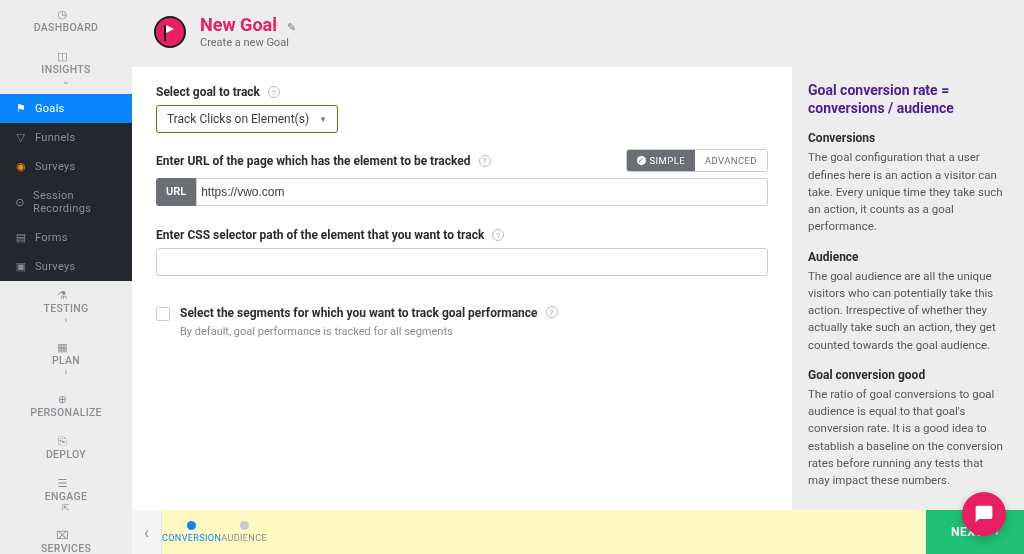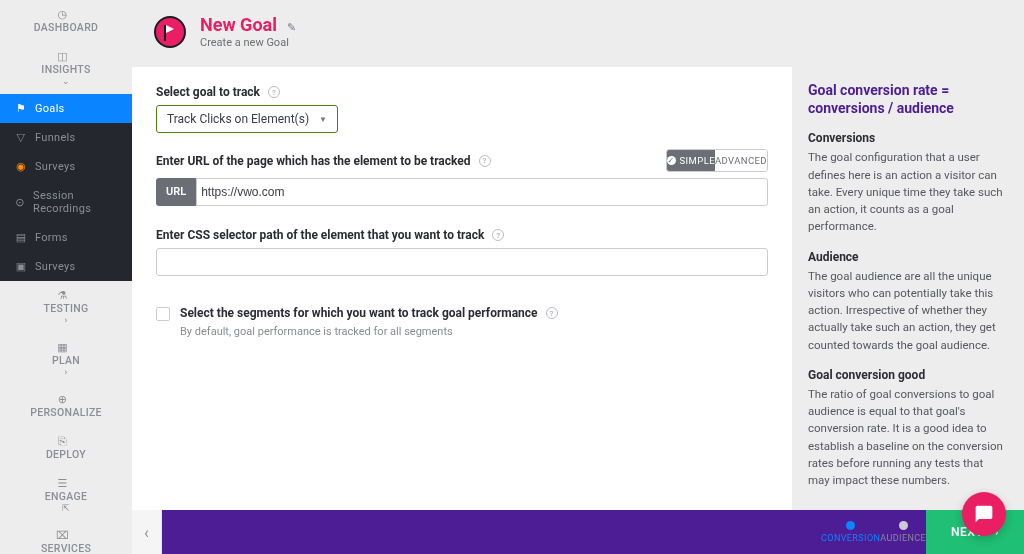--- a/index.html
+++ b/index.html
@@ -28,37 +28,37 @@
 
 .body-row { display: flex; flex: 1; min-height: 0; }
 .form-panel { flex: 1; background: #fff; margin: 0 0 0 0; padding: 18px 24px; position: relative; }
 .form-label { font-size: 12px; font-weight: 700; color: #2b2d33; margin-bottom: 6px; display: flex; align-items: center; }
 .help-icon { display: inline-flex; width: 12px; height: 12px; border: 1px solid #b8bcc3; color: #b8bcc3; border-radius: 50%; font-size: 8px; align-items: center; justify-content: center; margin-left: 8px; }
 .select-goal { border: 1px solid #4d7c0f; border-radius: 3px; padding: 6px 10px; font-size: 12px; color: #3a3d44; display: inline-flex; align-items: center; cursor: pointer; background: #fff; margin-bottom: 16px; }
 .select-goal .caret { margin-left: 10px; font-size: 8px; color: #777; }
 
 .url-row { display: flex; align-items: center; margin-bottom: 6px; }
 .url-row .toggle-group { margin-left: auto; display: flex; border: 1px solid #c9cdd3; border-radius: 3px; overflow: hidden; }
-.toggle-btn { font-size: 9.5px; padding: 5px 0; letter-spacing: 0.4px; color: #6b6e75; background: #fff; cursor: pointer; display:flex; align-items:center; }
+.toggle-btn { font-size: 9.5px; padding: 5px 10px; letter-spacing: 0.4px; color: #6b6e75; background: #fff; cursor: pointer; display:flex; align-items:center; }
 .toggle-btn.active { background: #6b6e75; color: #fff; }
 .toggle-btn.active::before { content:"✓"; font-size:8px; margin-right:4px; background:#fff; color:#6b6e75; border-radius:50%; width:9px; height:9px; display:inline-flex; align-items:center; justify-content:center; }
 
 .input-group { display: flex; margin-bottom: 22px; }
 .input-prefix { background: #6b6e75; color: #fff; font-size: 11px; padding: 7px 10px; border-radius: 3px 0 0 3px; font-weight:600; }
 .text-input { flex: 1; border: 1px solid #c9cdd3; border-radius: 0 3px 3px 0; padding: 6px 4px; font-size: 12px; color: #3a3d44; }
 .text-input.full { border-radius: 3px; }
 
 .seg-row { display: flex; align-items: flex-start; margin-top: 30px; }
 .checkbox { width: 14px; height: 14px; border: 1px solid #c9cdd3; border-radius: 2px; margin-right: 10px; margin-top: 1px; }
-.seg-text .seg-title { font-size: 12px; font-weight: 700; color: #2b2d33; display:flex; align-items:center; }
+.seg-text .seg-title { font-size: 12px; font-weight: 700; color: #2b2d33; display:flex; }
 .seg-text .seg-sub { font-size: 11px; color: #888b92; margin-top: 5px; }
 
 .footer { display: flex; align-items: stretch; height: 44px; background: #f5f5f6; }
 .back-btn { width: 30px; display:flex; align-items:center; justify-content:center; color:#888b92; cursor:pointer; border-right:1px solid #e1e3e7; }
-.stepper { flex: 1; display: flex; align-items: center; justify-content: flex-end; background:#4c1d95; position: relative; }
+.stepper { flex: 1; display: flex; align-items: center; justify-content: flex-start; background:#fef9c3; position: relative; }
 .step { display:flex; flex-direction:column; align-items:center; font-size:9px; letter-spacing:0.4px; color:#888b92; z-index:1; }
 .step .dot { width:9px; height:9px; border-radius:50%; background:#c9cdd3; margin-bottom:3px; }
 .step.current { color:#0a84ff; } .step.current .dot { background:#0a84ff; }
 .next-btn { width: 98px; background: #1fbf75; color:#fff; display:flex; align-items:center; justify-content:center; font-size:12px; font-weight:600; letter-spacing:0.5px; cursor:pointer; }
 .next-btn .chev { margin-left:12px; font-size:10px; }
 
 .info-panel { width: 232px; padding: 14px 18px 14px 16px; font-size: 11.5px; color: #4a4d55; }
 .info-title { font-size: 14px; font-weight: 700; color: #4c1d95; margin-bottom: 14px; line-height:1.3; }
 .info-h { font-size: 12px; font-weight: 700; color: #2b2d33; margin-bottom: 4px; margin-top: 14px; }
 .info-p { line-height: 1.5; color:#55585f; }

